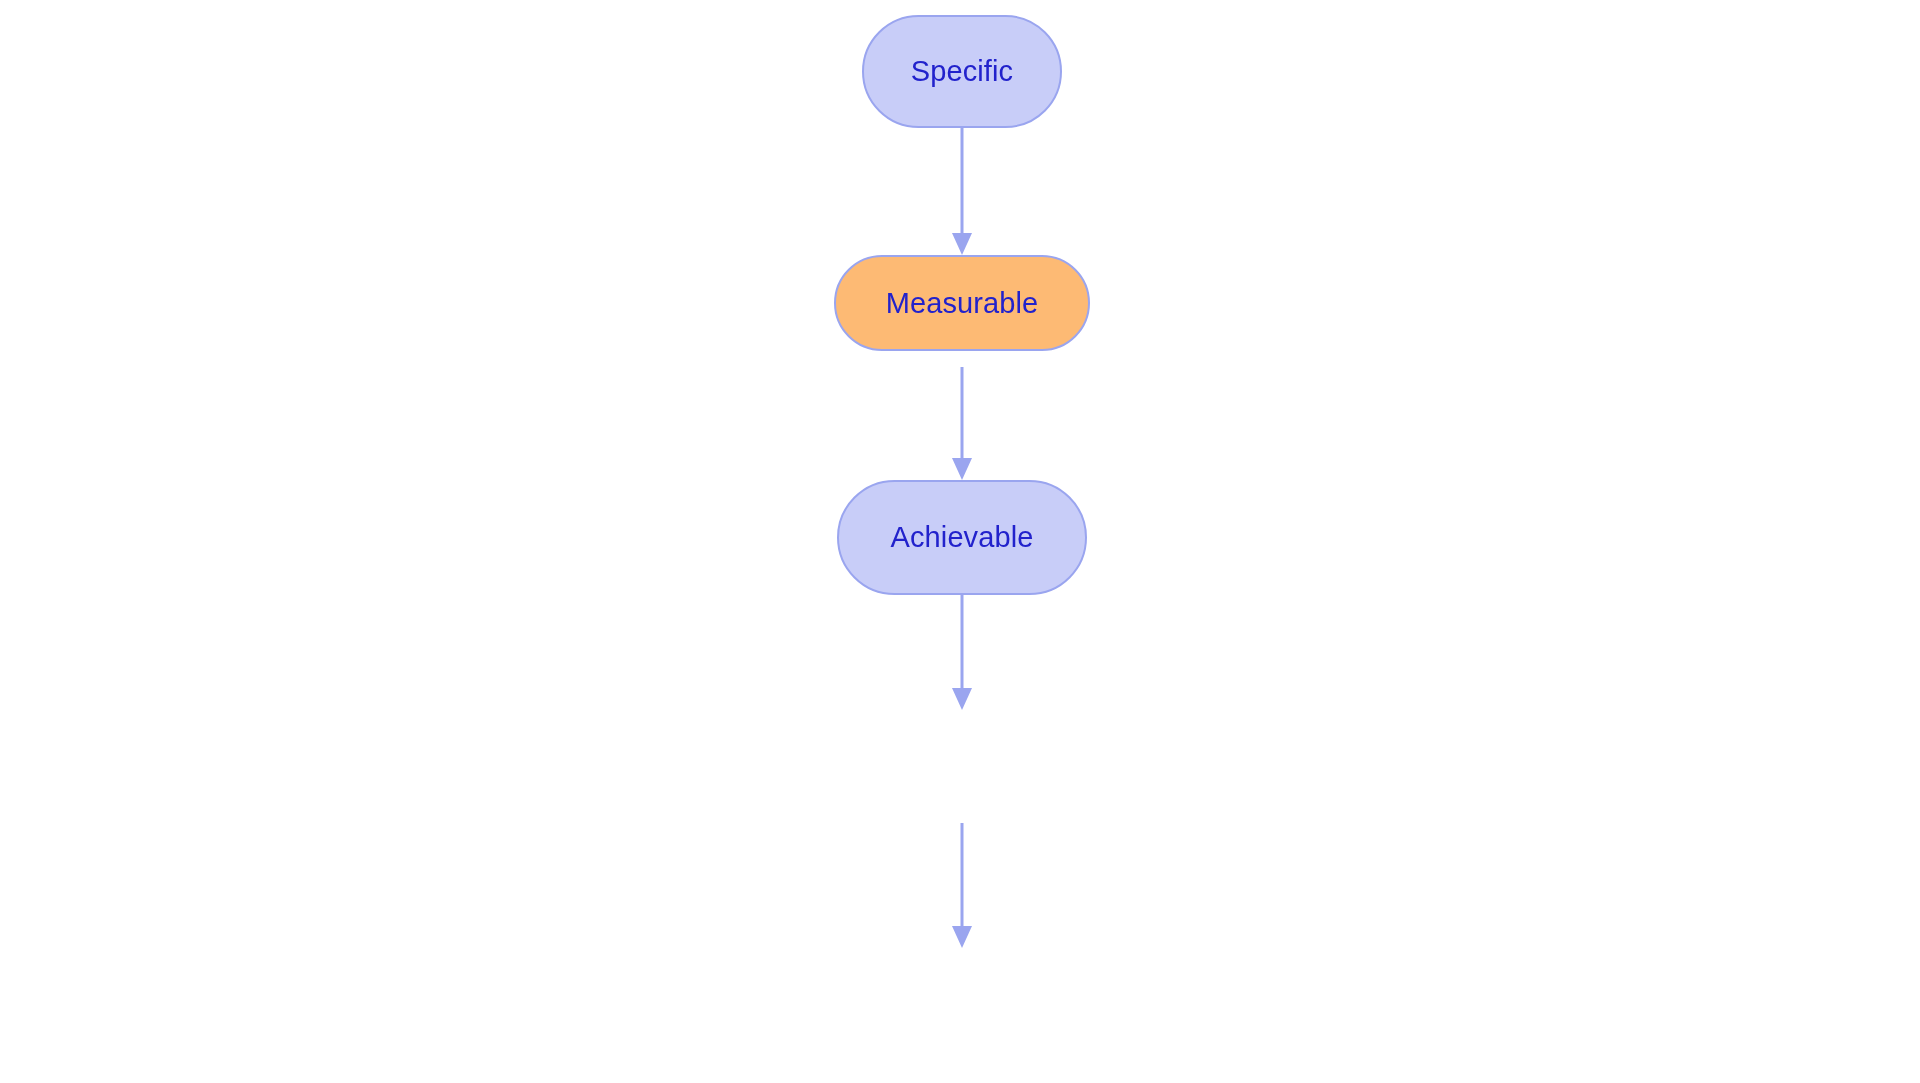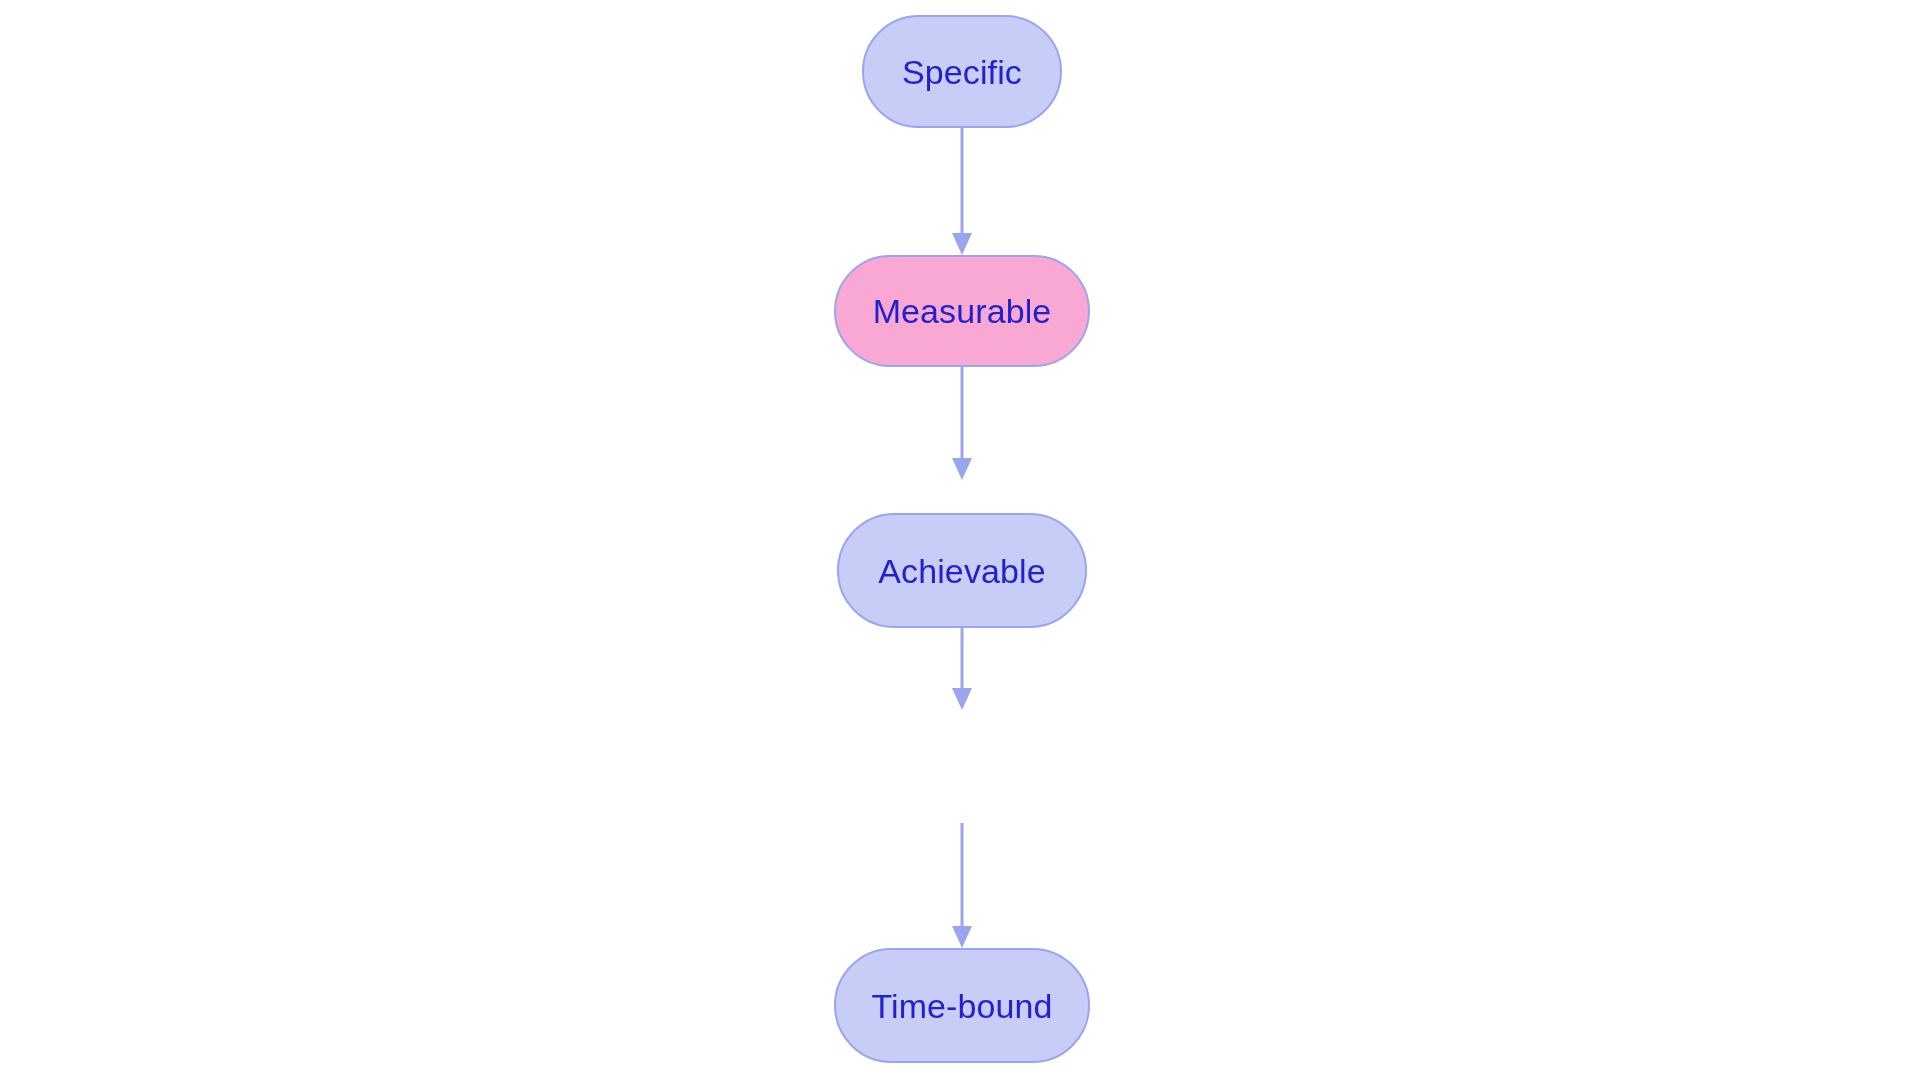--- a/index.html
+++ b/index.html
@@ -29,21 +29,21 @@
     display: flex;
     align-items: center;
     justify-content: center;
     background: #c8cdf8;
     border: 2px solid #9aa5ef;
     border-radius: 60px;
     transform: translateX(-50%);
   }
   .flow-node-label {
     color: #2222cc;
-    font-size: 34px;
+    font-size: 29px;
     font-weight: 400;
     line-height: 1;
     white-space: nowrap;
     letter-spacing: 0.1px;
   }
 
   
   .flow-edge {
     position: absolute;
     transform: translateX(-50%);
@@ -86,22 +86,19 @@
       <div class="flow-edge-stem" style="height: 95px; background: rgb(154, 165, 239);"></div>
       <div class="flow-edge-arrowhead" style="border-top-color: rgb(154, 165, 239);"></div>
     </div>
     <div class="flow-edge" style="left: 962px; top: 823px; width: 24px; height: 125px;">
       <div class="flow-edge-stem" style="height: 105px; background: rgb(154, 165, 239);"></div>
       <div class="flow-edge-arrowhead" style="border-top-color: rgb(154, 165, 239);"></div>
     </div>
     <div class="flow-node" style="left: 962px; top: 15px; width: 200px; height: 113px; border-radius: 56.5px; background: rgb(200, 205, 248); border-color: rgb(154, 165, 239);">
       <span class="flow-node-label" style="color: rgb(34, 34, 204);">Specific</span>
     </div>
-    <div class="flow-node" style="left: 962px; top: 255px; width: 256px; height: 112px; border-radius: 56px; background: #f9a8d4; border-color: rgb(154, 165, 239); align-items: center;">
+    <div class="flow-node" style="left: 962px; top: 255px; width: 256px; height: 96px; border-radius: 56px; background: #fdba74; border-color: rgb(154, 165, 239); align-items: center;">
       <span class="flow-node-label" style="color: rgb(34, 34, 204);">Measurable</span>
     </div>
-    <div class="flow-node" style="left: 962px; top: 480px; width: 250px; height: 115px; border-radius: 57.5px; background: rgb(200, 205, 248); border-color: rgb(154, 165, 239); margin-top: 33px;">
+    <div class="flow-node" style="left: 962px; top: 480px; width: 250px; height: 115px; border-radius: 57.5px; background: rgb(200, 205, 248); border-color: rgb(154, 165, 239);">
       <span class="flow-node-label" style="color: rgb(34, 34, 204);">Achievable</span>
-    </div>
-    <div class="flow-node" style="left: 962px; top: 948px; width: 256px; height: 115px; border-radius: 57.5px; background: rgb(200, 205, 248); border-color: rgb(154, 165, 239);">
-      <span class="flow-node-label" style="color: rgb(34, 34, 204);">Time-bound</span>
     </div>
   </div>
 
 </body></html>

